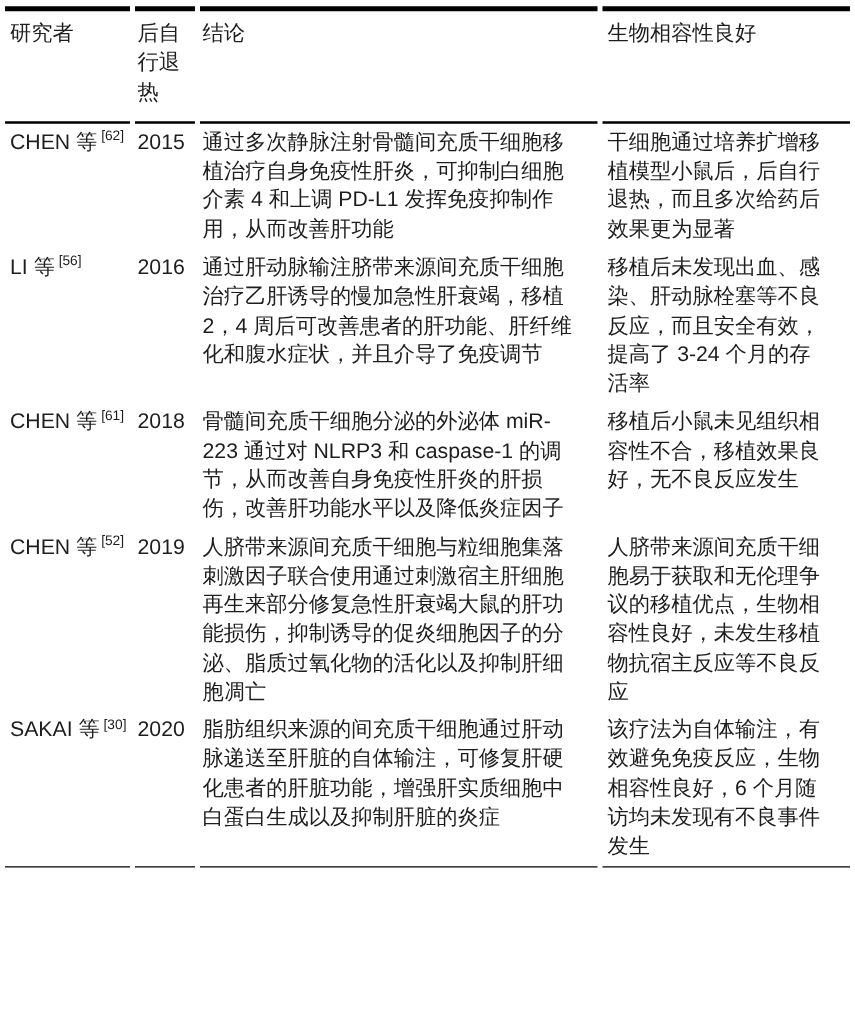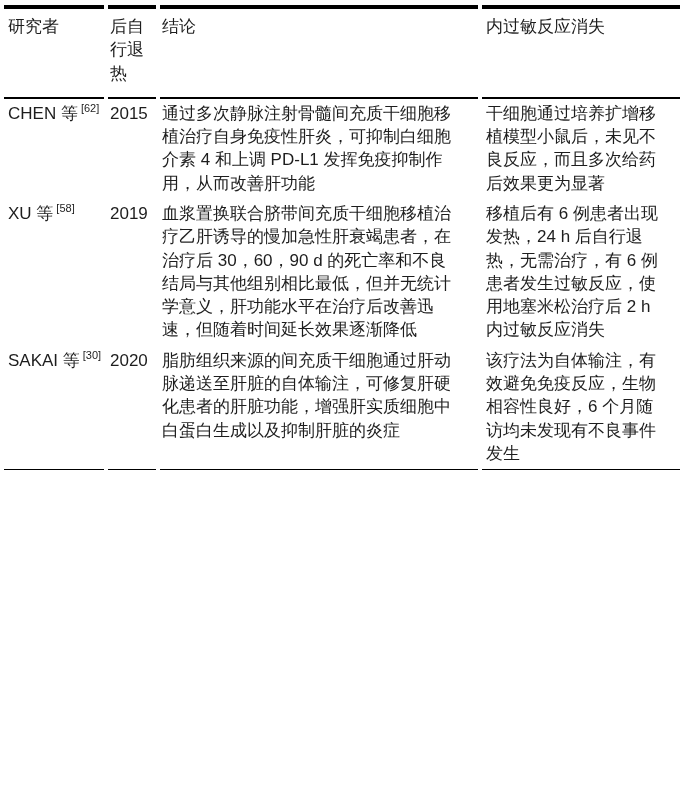--- a/index.html
+++ b/index.html
@@ -66,35 +66,47 @@
     <col class="c-researcher">
     <col class="c-year">
     <col class="c-conclusion">
     <col class="c-effect">
   </colgroup>
   <thead>
     <tr>
       <th class="h-researcher">研究者</th>
       <th class="h-year">后自行退热</th>
       <th class="h-conclusion">结论</th>
-      <th class="h-effect">内过敏反应消失</th>
+      <th class="h-effect">生物相容性良好</th>
     </tr>
   </thead>
   <tbody>
     <tr>
       <td class="cell-researcher"><span>CHEN 等</span><sup class="ref">[62]</sup></td>
       <td class="cell-year">2015</td>
       <td class="cell-conclusion">通过多次静脉注射骨髓间充质干细胞移植治疗自身免疫性肝炎，可抑制白细胞介素 4 和上调 PD-L1 发挥免疫抑制作用，从而改善肝功能</td>
-      <td class="cell-effect">干细胞通过培养扩增移植模型小鼠后，未见不良反应，而且多次给药后效果更为显著</td>
+      <td class="cell-effect">干细胞通过培养扩增移植模型小鼠后，后自行退热，而且多次给药后效果更为显著</td>
     </tr>
     <tr>
-      <td class="cell-researcher"><span>XU 等</span><sup class="ref">[58]</sup></td>
+      <td class="cell-researcher"><span>LI 等</span><sup class="ref">[56]</sup></td>
+      <td class="cell-year">2016</td>
+      <td class="cell-conclusion">通过肝动脉输注脐带来源间充质干细胞治疗乙肝诱导的慢加急性肝衰竭，移植 2，4 周后可改善患者的肝功能、肝纤维化和腹水症状，并且介导了免疫调节</td>
+      <td class="cell-effect">移植后未发现出血、感染、肝动脉栓塞等不良反应，而且安全有效，提高了 3-24 个月的存活率</td>
+    </tr>
+    <tr>
+      <td class="cell-researcher"><span>CHEN 等</span><sup class="ref">[61]</sup></td>
+      <td class="cell-year">2018</td>
+      <td class="cell-conclusion">骨髓间充质干细胞分泌的外泌体 miR-223 通过对 NLRP3 和 caspase-1 的调节，从而改善自身免疫性肝炎的肝损伤，改善肝功能水平以及降低炎症因子</td>
+      <td class="cell-effect">移植后小鼠未见组织相容性不合，移植效果良好，无不良反应发生</td>
+    </tr>
+    <tr>
+      <td class="cell-researcher"><span>CHEN 等</span><sup class="ref">[52]</sup></td>
       <td class="cell-year">2019</td>
-      <td class="cell-conclusion">血浆置换联合脐带间充质干细胞移植治疗乙肝诱导的慢加急性肝衰竭患者，在治疗后 30，60，90 d 的死亡率和不良结局与其他组别相比最低，但并无统计学意义，肝功能水平在治疗后改善迅速，但随着时间延长效果逐渐降低</td>
-      <td class="cell-effect">移植后有 6 例患者出现发热，24 h 后自行退热，无需治疗，有 6 例患者发生过敏反应，使用地塞米松治疗后 2 h 内过敏反应消失</td>
+      <td class="cell-conclusion">人脐带来源间充质干细胞与粒细胞集落刺激因子联合使用通过刺激宿主肝细胞再生来部分修复急性肝衰竭大鼠的肝功能损伤，抑制诱导的促炎细胞因子的分泌、脂质过氧化物的活化以及抑制肝细胞凋亡</td>
+      <td class="cell-effect">人脐带来源间充质干细胞易于获取和无伦理争议的移植优点，生物相容性良好，未发生移植物抗宿主反应等不良反应</td>
     </tr>
     <tr class="last-row">
       <td class="cell-researcher"><span>SAKAI 等</span><sup class="ref">[30]</sup></td>
       <td class="cell-year">2020</td>
       <td class="cell-conclusion">脂肪组织来源的间充质干细胞通过肝动脉递送至肝脏的自体输注，可修复肝硬化患者的肝脏功能，增强肝实质细胞中白蛋白生成以及抑制肝脏的炎症</td>
       <td class="cell-effect">该疗法为自体输注，有效避免免疫反应，生物相容性良好，6 个月随访均未发现有不良事件发生</td>
     </tr>
   </tbody>
 </table>
 

